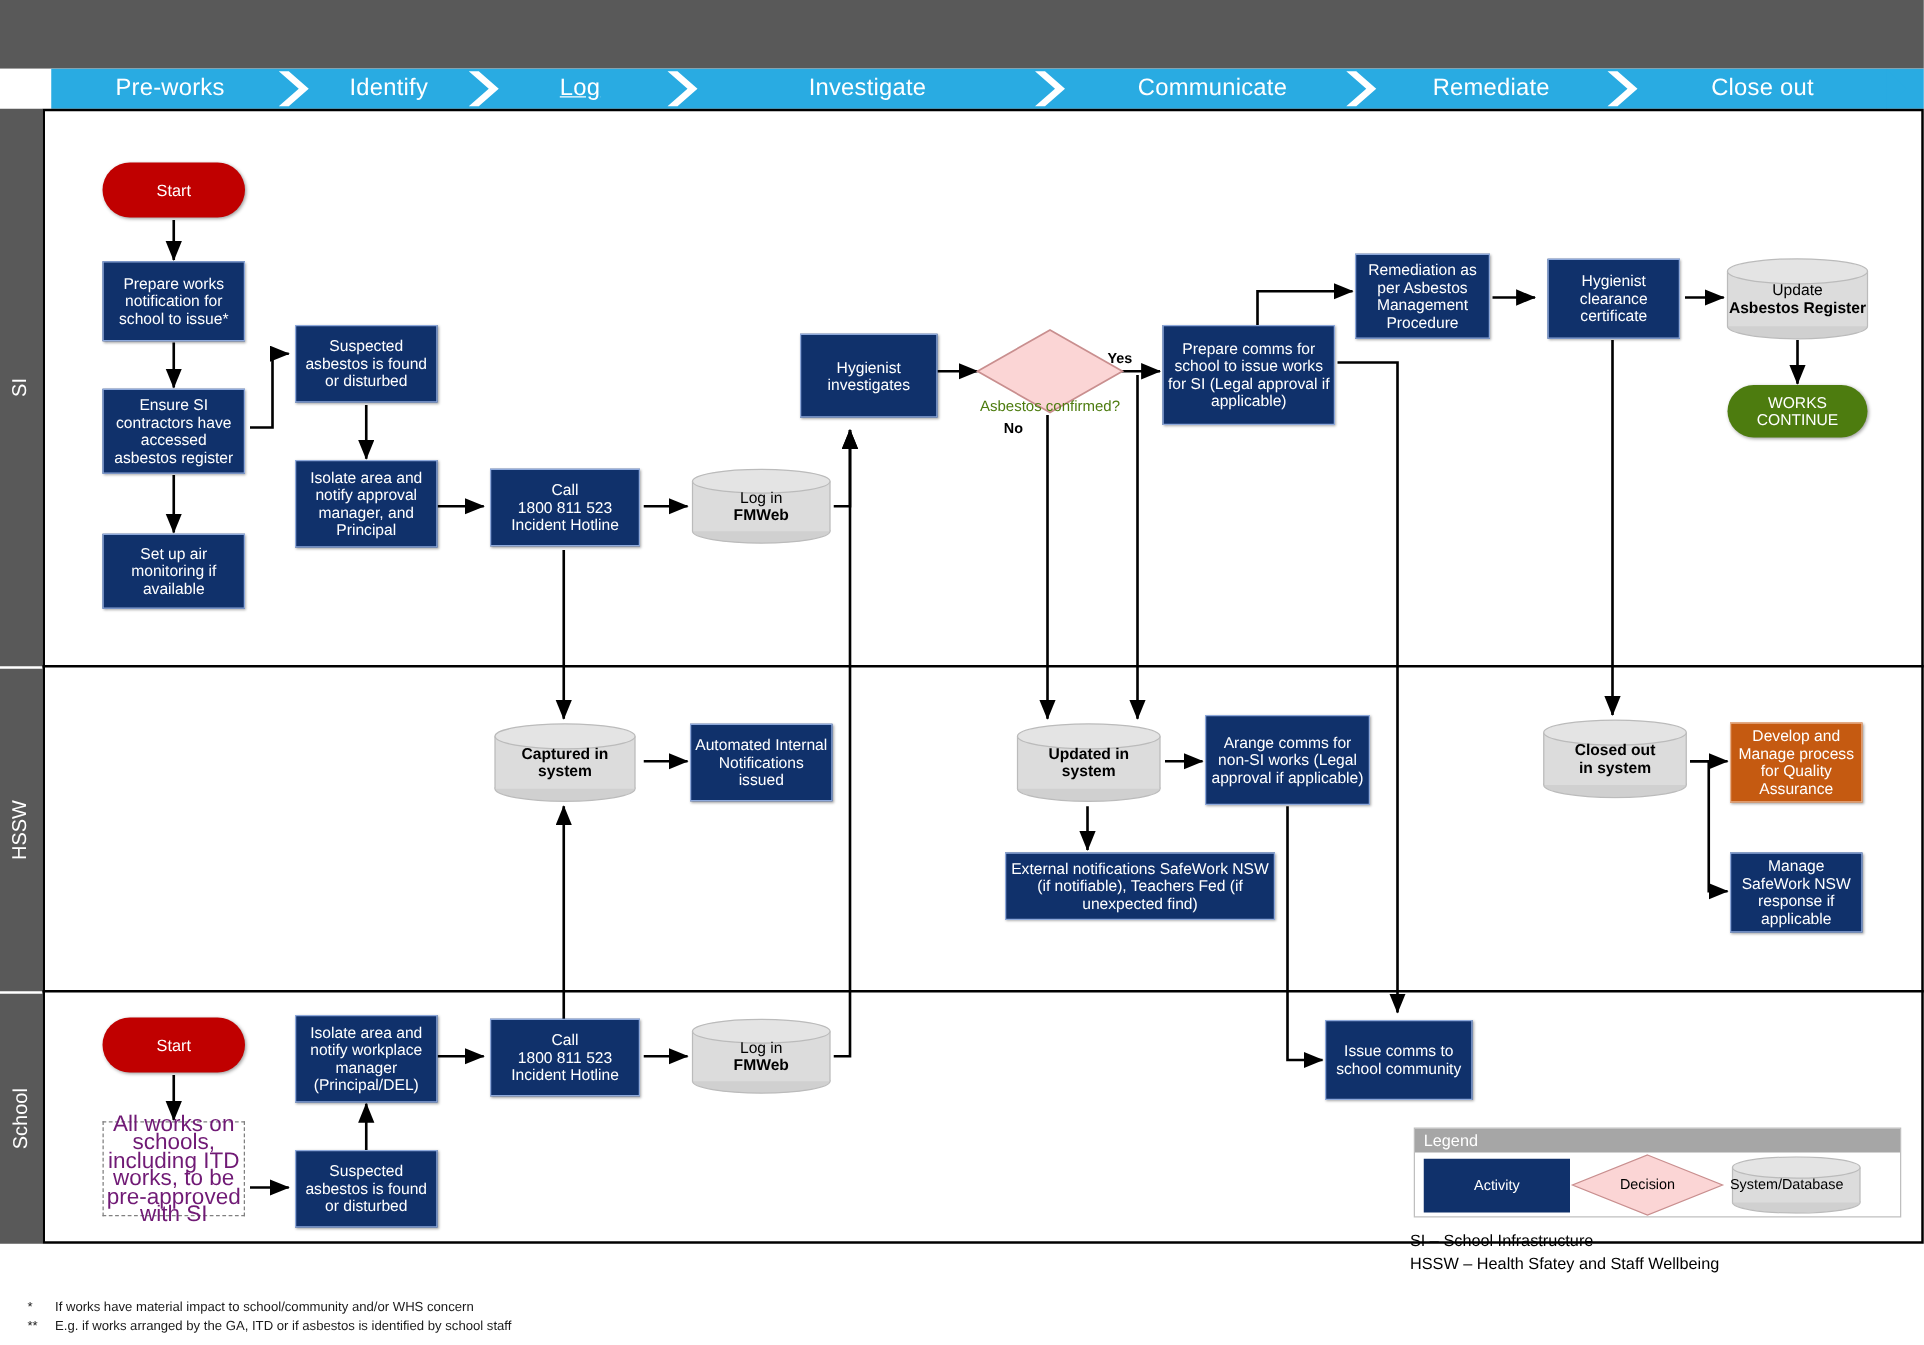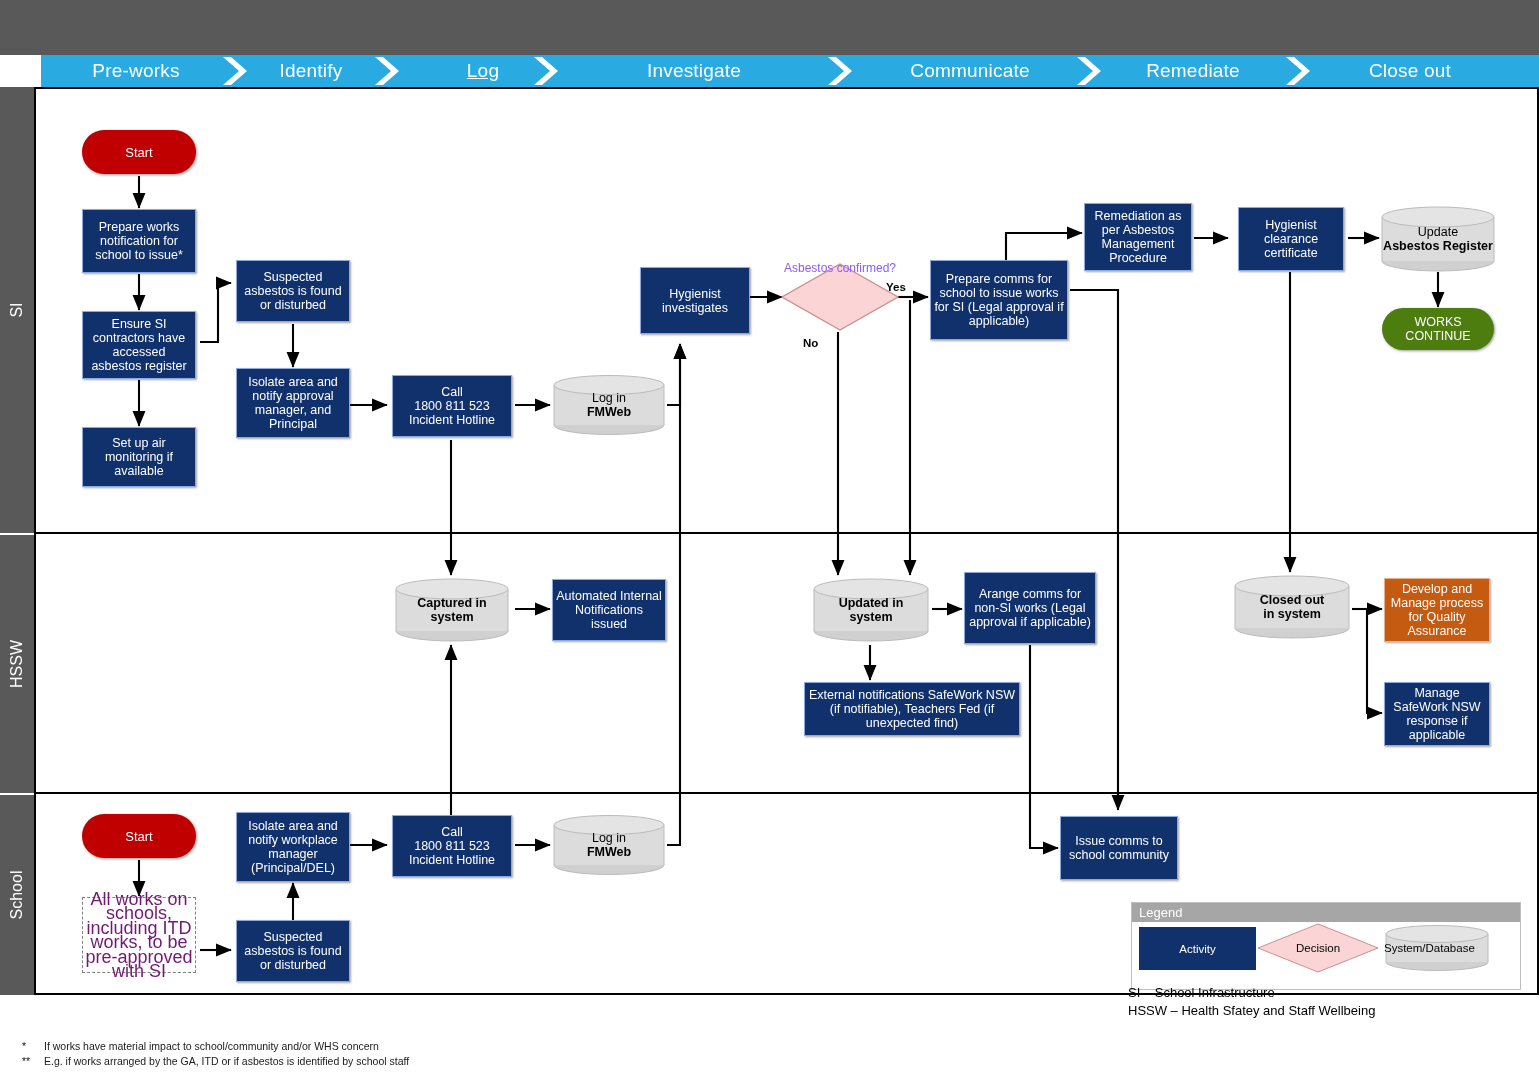--- a/index.html
+++ b/index.html
@@ -32,36 +32,36 @@
         justify-content:center;text-align:center;}
   .activity{background:#10316B;color:#fff;border:1px solid #8EA9DB;font-size:12.5px;line-height:14px;
             padding:2px 3px;box-shadow:1px 1px 2px rgba(0,0,0,.35);}
   .activity.orange{background:#C55A11;border-color:#E8B08A;}
   .terminator{background:#C00000;color:#fff;border-radius:36px;font-size:13px;
               box-shadow:1px 1px 3px rgba(0,0,0,.4);}
   .terminator.green{background:#4d7c0f;font-size:12.5px;line-height:14px;justify-content:flex-end;}
   .dashed{background:#fff;color:#701a75;border:1px dashed #808080;font-size:18px;line-height:14.5px;}
   .decision{width:120px;height:70px;}
   .decision .dtext{position:absolute;left:0;top:0;width:120px;height:70px;display:flex;
-                   align-items:flex-start;justify-content:center;text-align:center;
-                   font-size:12px;line-height:13.5px;color:#8b5cf6;}
+                   align-items:flex-end;justify-content:center;text-align:center;
+                   font-size:12px;line-height:13.5px;color:#4d7c0f;}
   .db{position:absolute;}
   .db .dbtext{position:absolute;left:0;top:0;width:100%;height:100%;display:flex;
               align-items:center;justify-content:center;text-align:left;
               font-size:12.5px;line-height:14.5px;color:#000;}
   .b{font-weight:bold;}
 
   
   #wires{position:absolute;left:0;top:0;width:1539px;height:1076px;pointer-events:none;}
 
   
   .edgelabel{position:absolute;font-size:11.5px;color:#000;font-weight:bold;}
 
   
-  .legendbox{position:absolute;left:1131px;top:902px;width:390px;height:88px;
+  .legendbox{position:absolute;left:1131px;top:902px;width:390px;height:72px;
              background:#fff;border:1px solid #BFBFBF;box-sizing:border-box;padding-left:24px;}
   .legendtitle{position:absolute;left:0;top:0;width:100%;height:19px;background:#A6A6A6;
                color:#fff;font-size:13px;display:flex;align-items:center;padding-left:7px;
                box-sizing:border-box;}
   .legrow{position:absolute;left:0;top:19px;width:100%;height:52px;}
   .legact{position:absolute;left:7px;top:5px;width:117px;height:43px;background:#10316B;color:#fff;
           display:flex;align-items:center;justify-content:center;font-size:11.5px;}
   .legdec{position:absolute;left:124px;top:1px;width:124px;height:50px;}
   .legdb{position:absolute;left:252px;top:3px;width:106px;height:46px;}
   .legendnotes{position:absolute;left:1128px;top:984px;font-size:13px;color:#000;line-height:18px;}
@@ -91,21 +91,21 @@
 
     <div class="phase" style="left:251px;width:120px;">
       <span>Identify</span>
       </div>
     <div class="chev" style="left:373px;">
       <svg width="30" height="32" viewBox="0 0 30 32">
           <polygon points="2,2 18,16 2,30 10,30 26,16 10,2" fill="#ffffff"></polygon>
         </svg>
       </div>
 
-    <div class="phase" style="left:423px;width:120px;text-decoration:underline;">
+    <div class="phase" style="left:404px;width:120px;text-decoration:underline;">
       <span>Log</span>
       </div>
     <div class="chev" style="left:532px;">
       <svg width="30" height="32" viewBox="0 0 30 32">
           <polygon points="2,2 18,16 2,30 10,30 26,16 10,2" fill="#ffffff"></polygon>
         </svg>
       </div>
 
     <div class="phase" style="left:585px;width:218px;">
       <span>Investigate</span>

